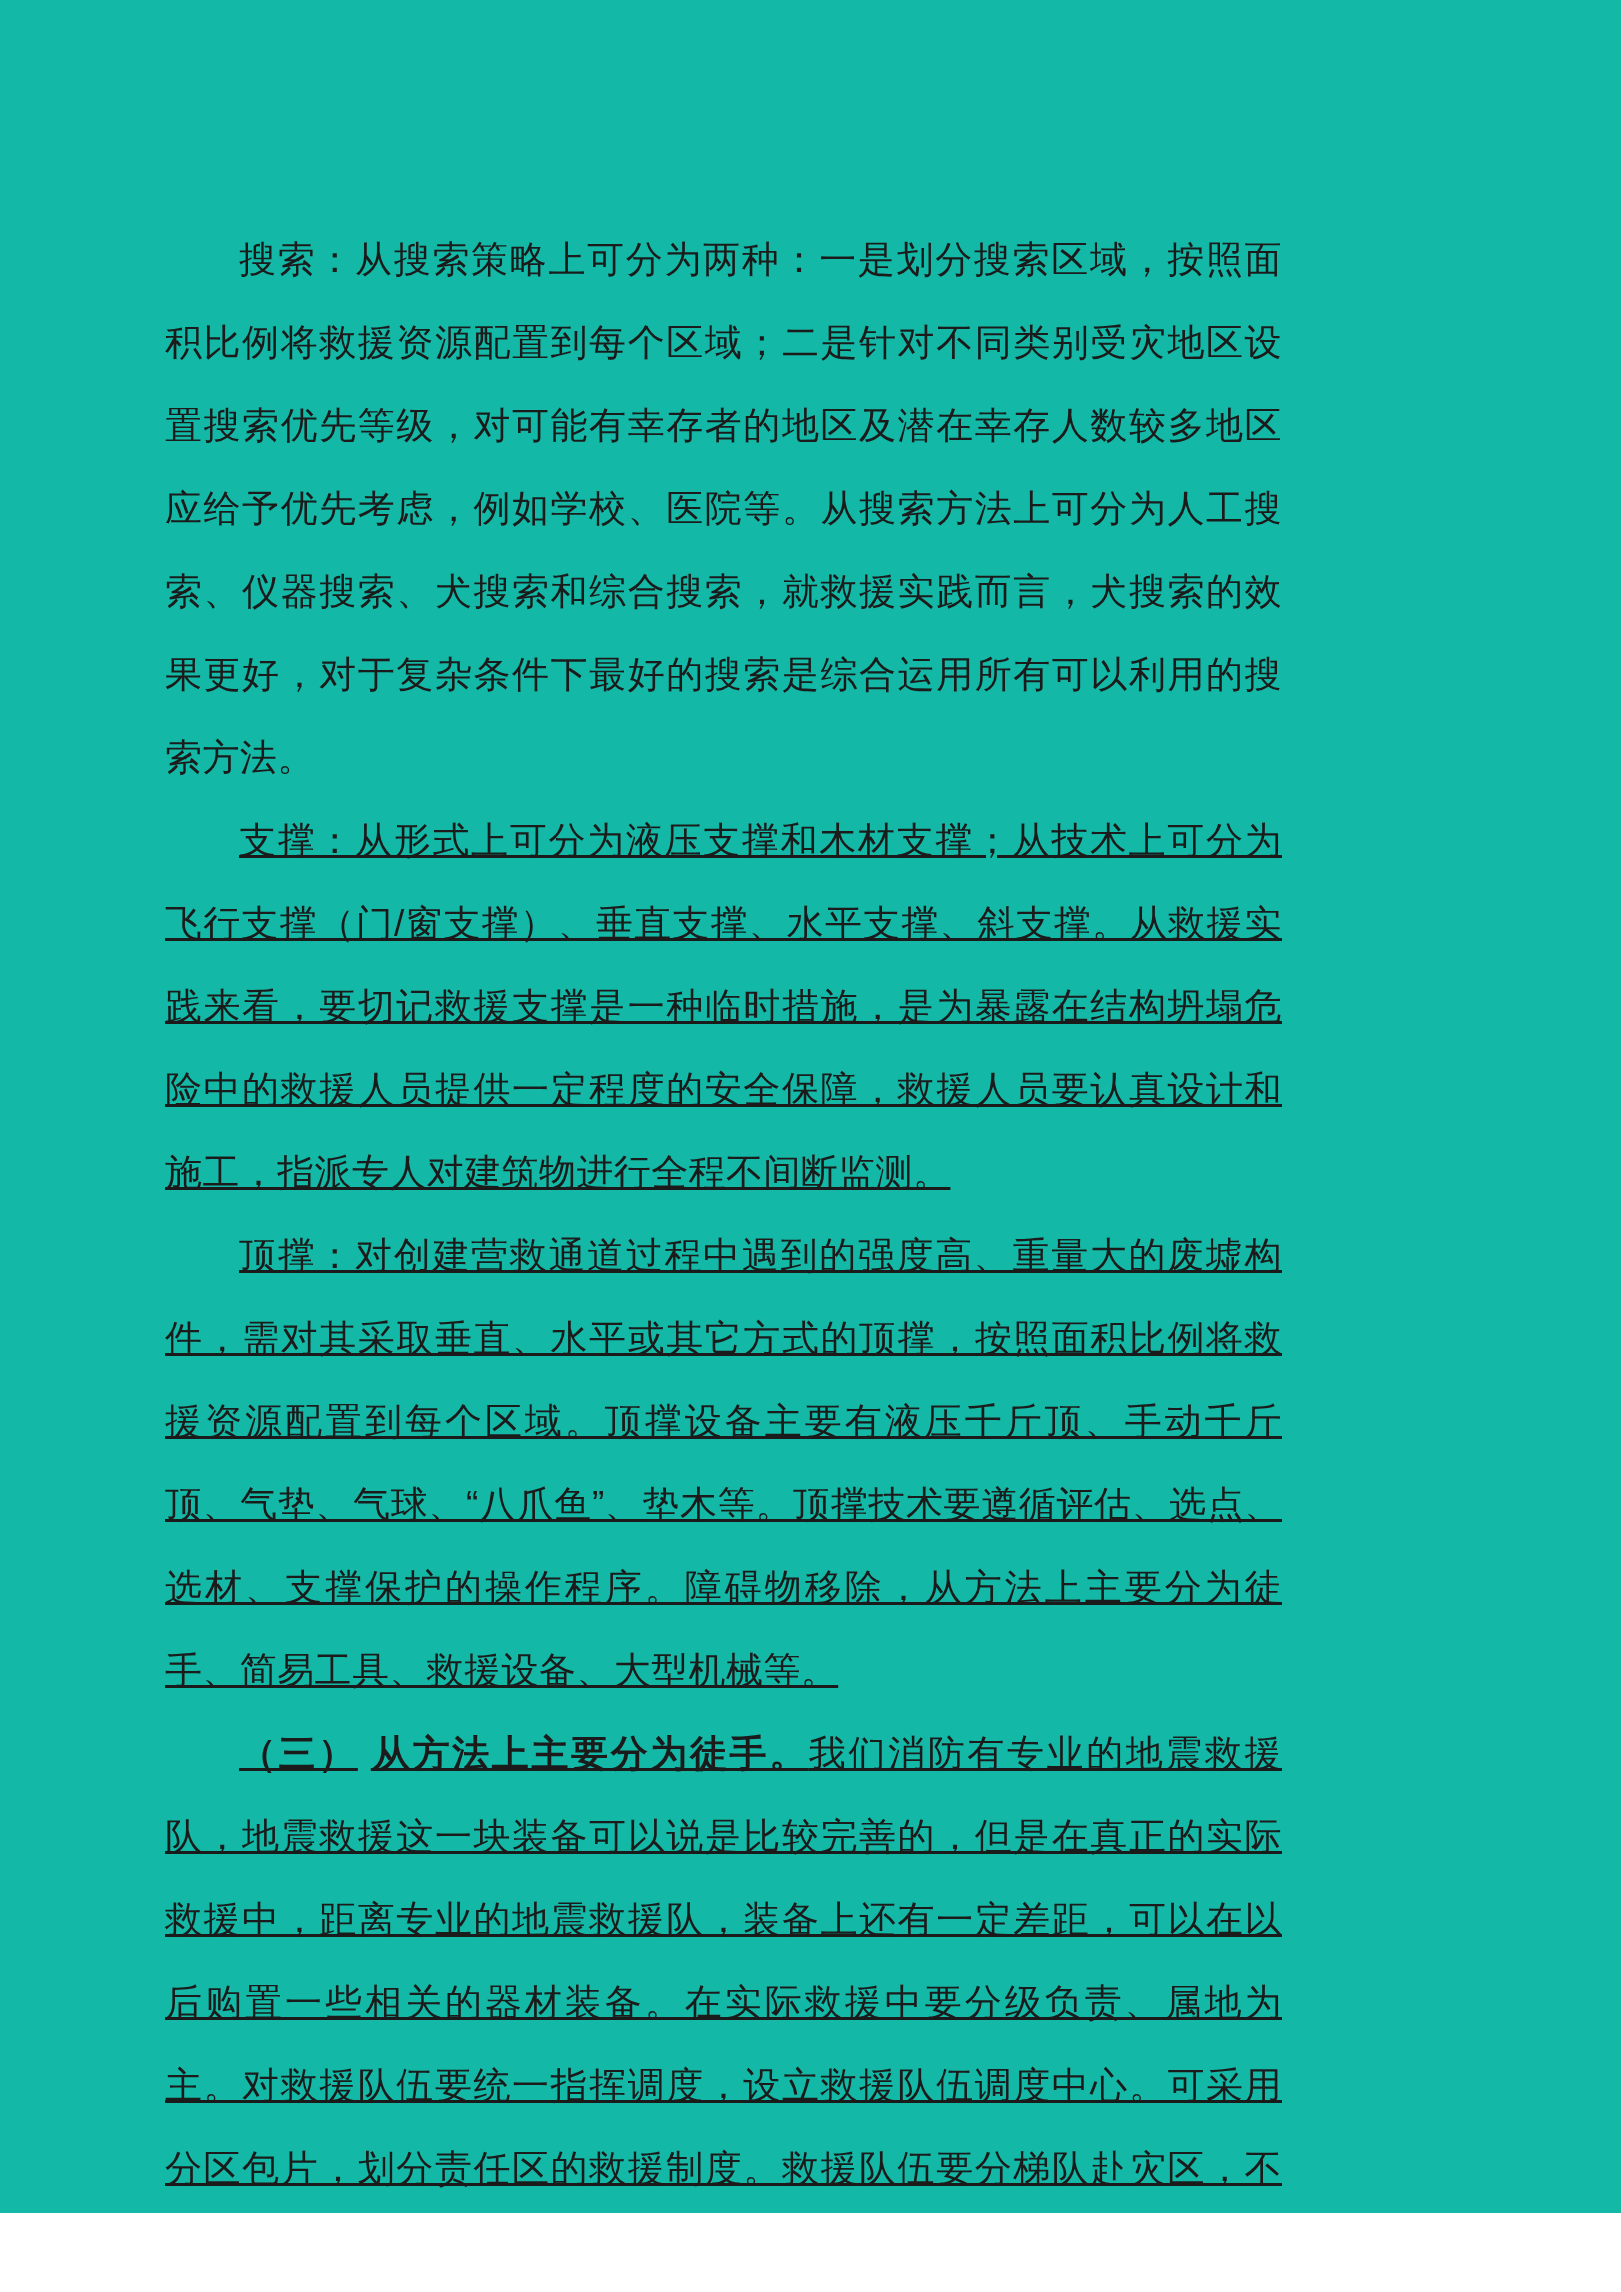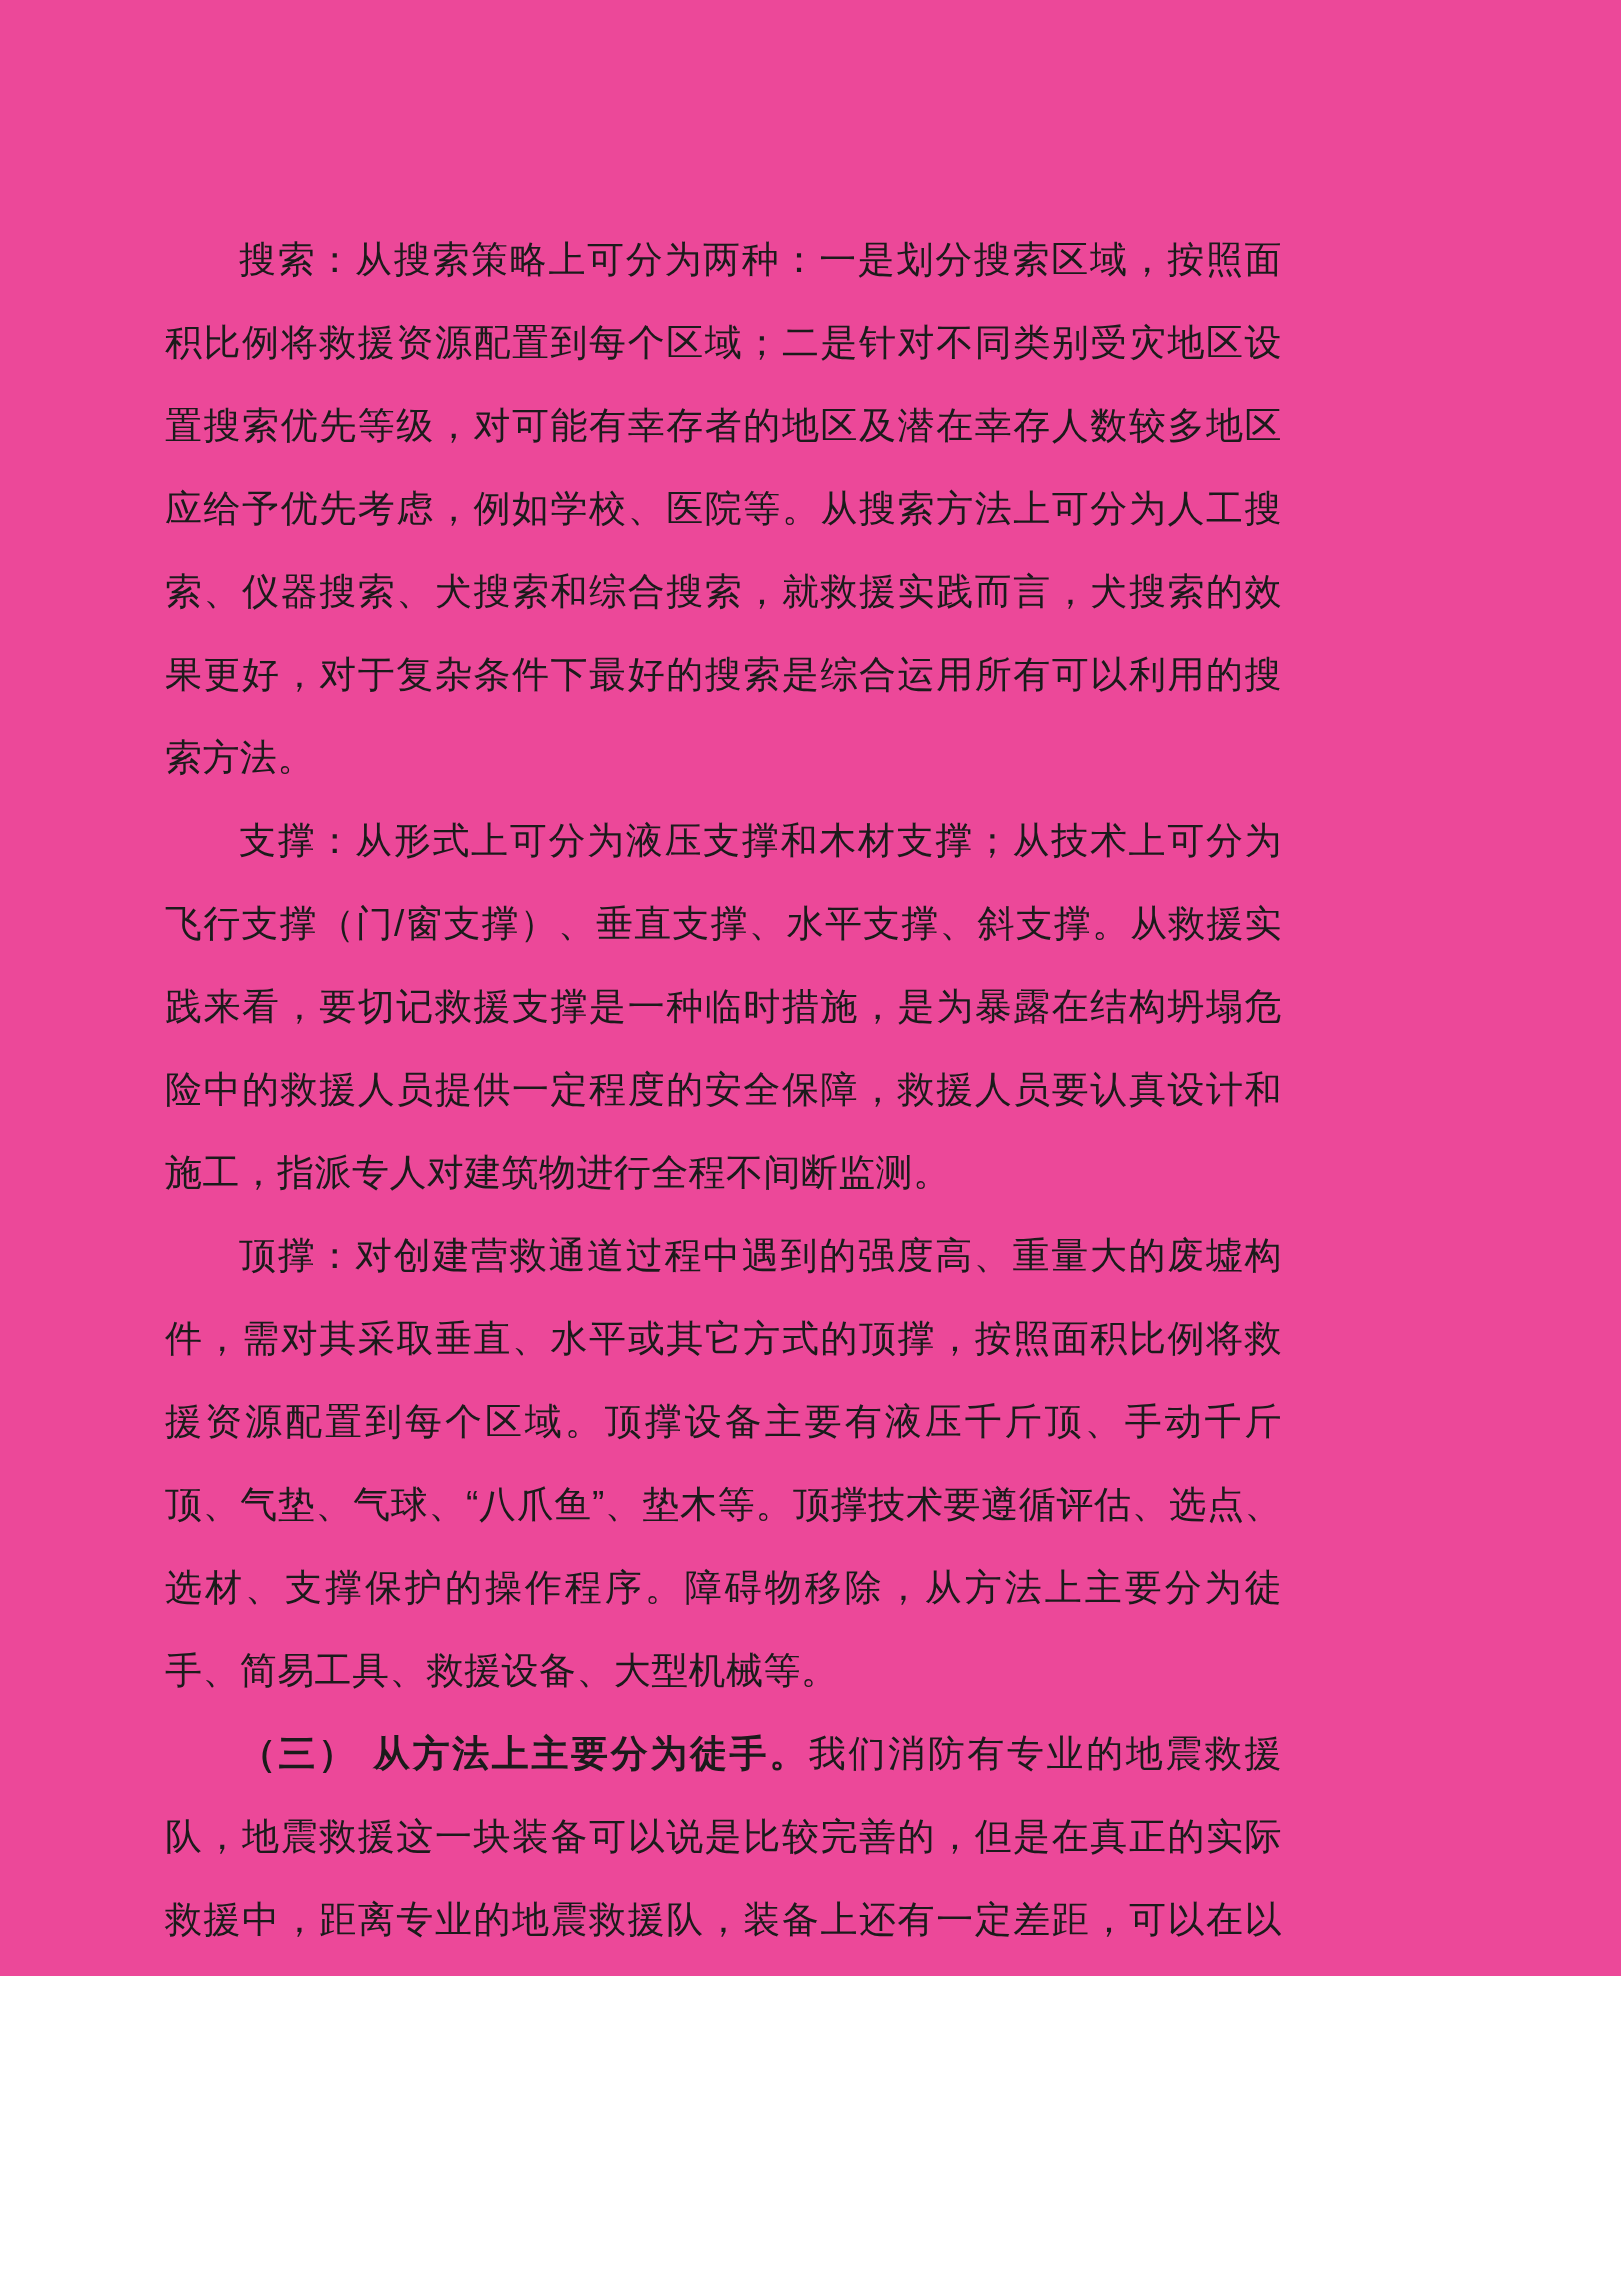--- a/index.html
+++ b/index.html
@@ -6,22 +6,22 @@
     margin: 0;
     padding: 0;
     background: #ffffff;
   }
   body {
     font-family: "Liberation Sans", "DejaVu Sans", sans-serif;
   }
   .page {
     position: relative;
     width: 1621px;
-    height: 1976px;
-    background: #ec4899;
+    height: 2213px;
+    background: #14b8a6;
     box-sizing: border-box;
     overflow: hidden;
   }
   .doc-body {
     position: absolute;
     left: 165px;
     top: 218px;
     width: 1117px;
   }
   .para {
@@ -31,20 +31,21 @@
     color: #1b1b1b;
     text-align: justify;
     text-justify: inter-ideograph;
     letter-spacing: 0.4px;
     font-weight: 400;
     text-indent: 2em;
     word-break: break-all;
   }
   .para + .para {
     margin-top: 0px;
+    text-decoration: underline;
   }
   .para .lead {
     font-weight: bold;
     letter-spacing: 0.4px;
   }
   .para .lead-spacer {
     display: inline-block;
     width: 0.35em;
   }
 </style>

